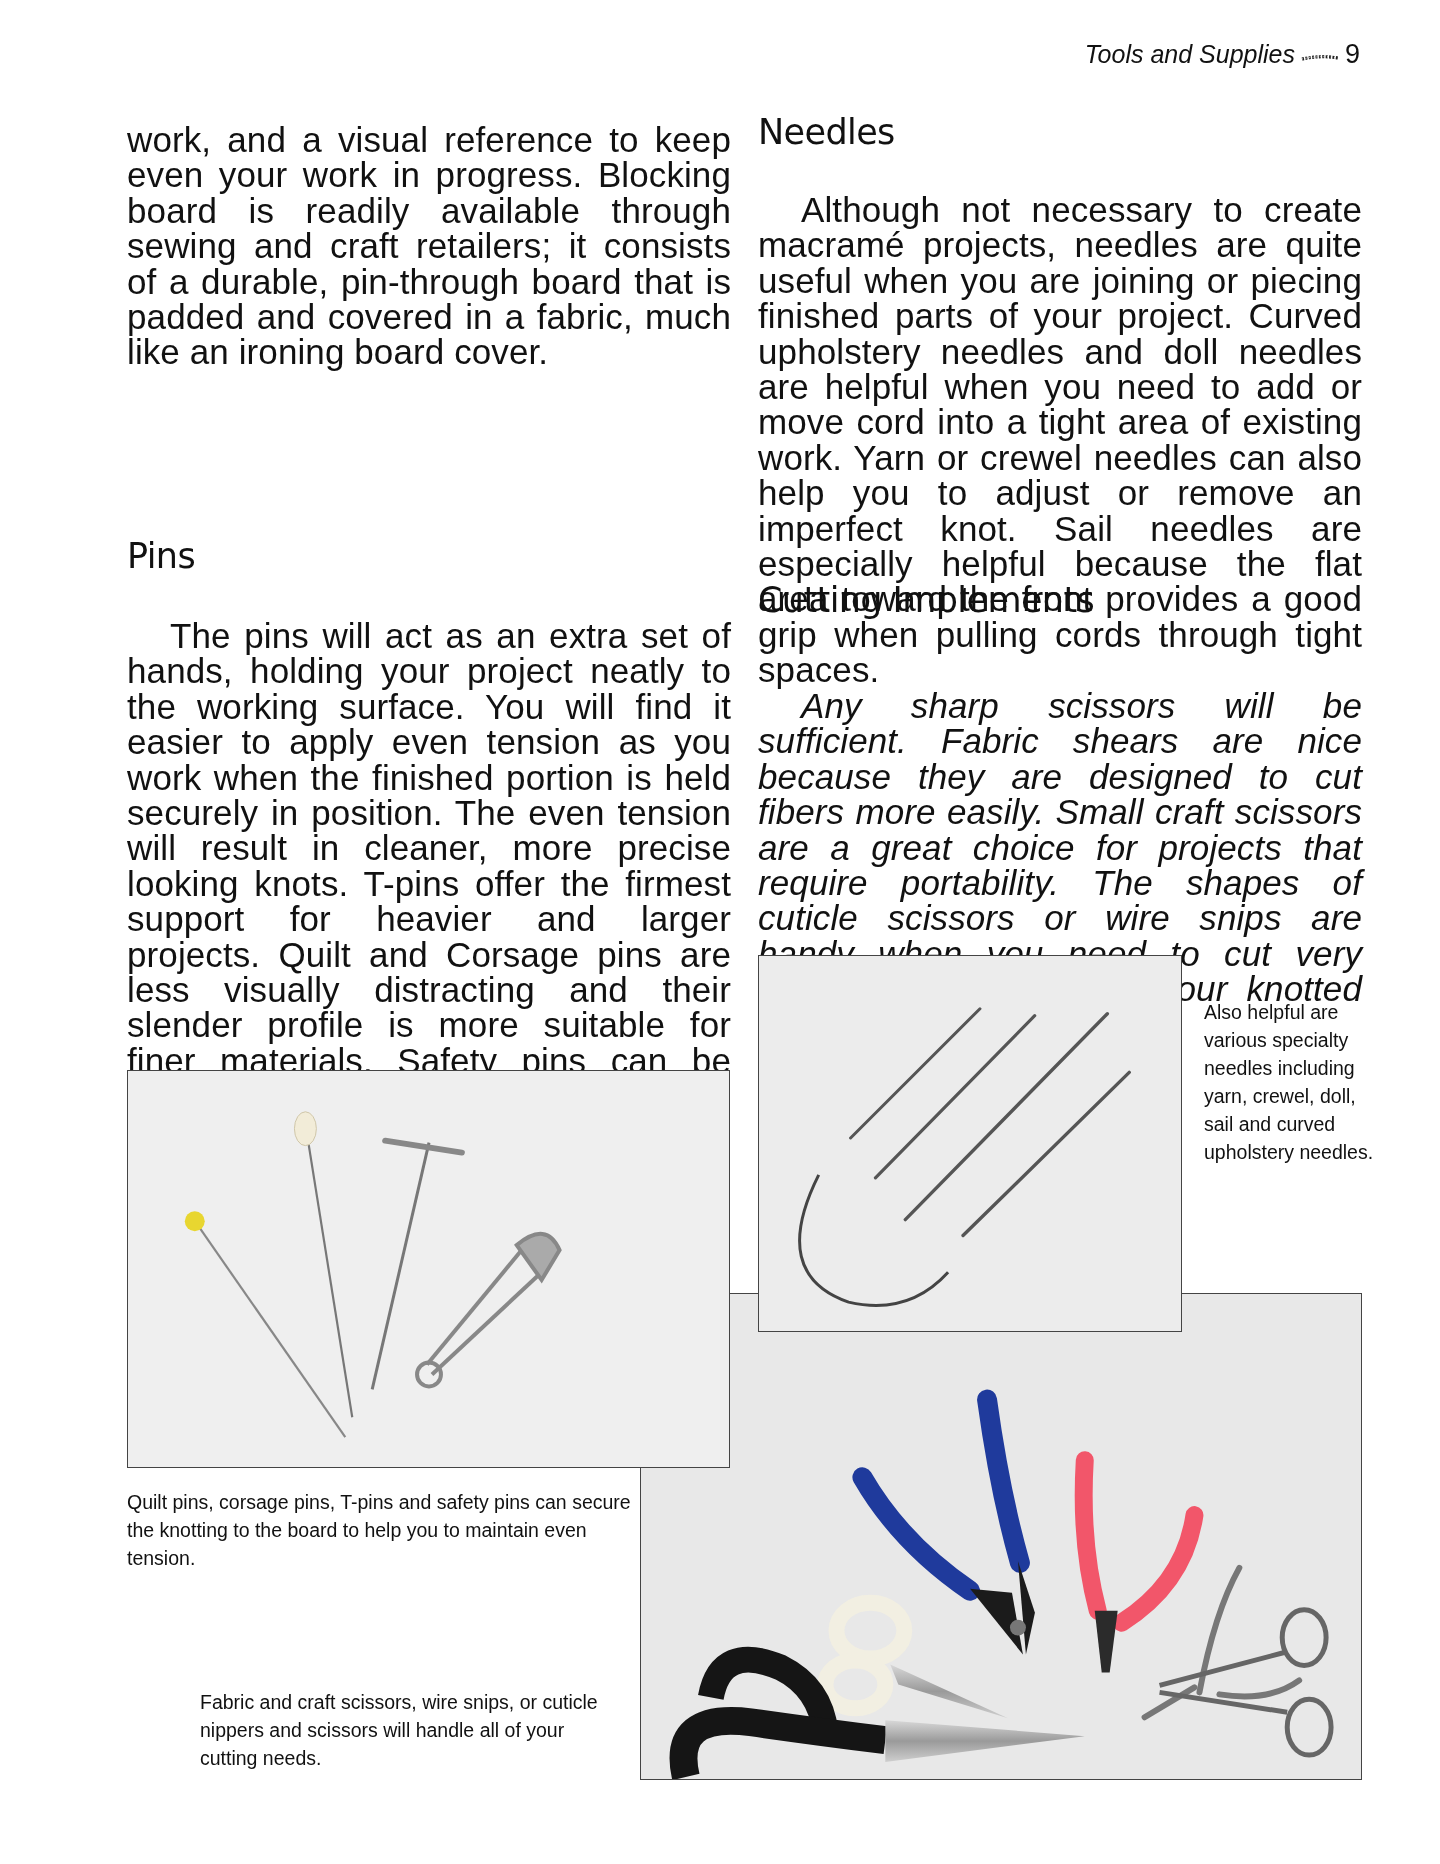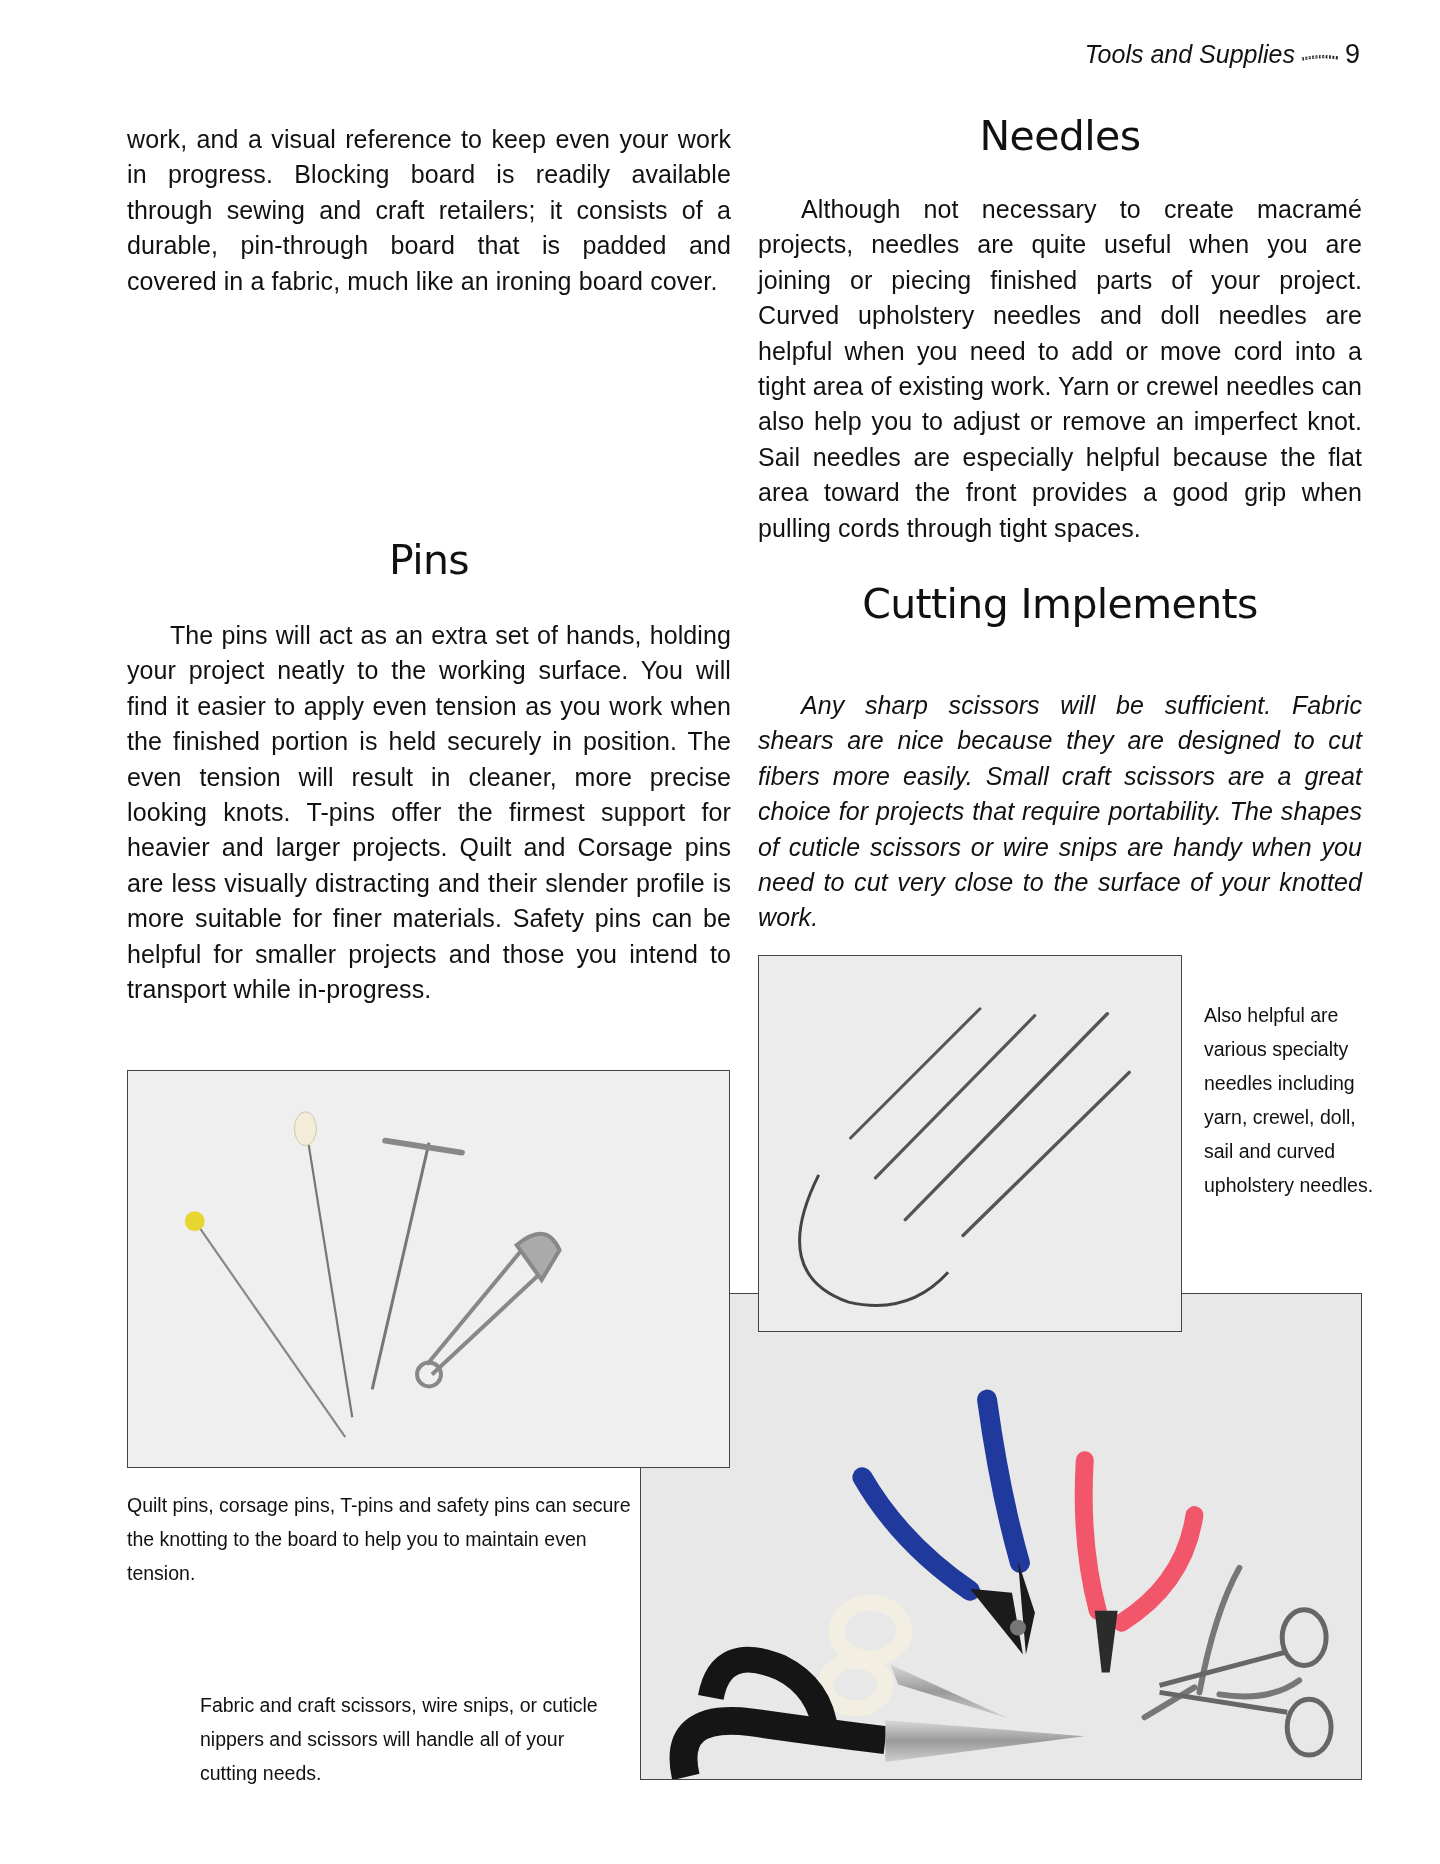--- a/index.html
+++ b/index.html
@@ -3,39 +3,39 @@
 <meta charset="utf-8">
 <style>
   html, body { margin: 0; padding: 0; background: #ffffff; }
   body { width: 1440px; height: 1864px; position: relative; overflow: hidden;
          font-family: "Liberation Sans", "DejaVu Sans", sans-serif; color: #111; }
   .running-header { position: absolute; top: 36px; right: 80px; height: 36px;
          display: flex; align-items: center; font-size: 25px; }
   .running-header .title { font-style: italic; }
   .running-header .cord { display: inline-block; margin: 0 6px 0 6px; }
   .running-header .page-no { font-size: 27px; }
-  .col { position: absolute; width: 604px; font-size: 25px; line-height: 35.4px;
+  .col { position: absolute; width: 604px; font-size: 35px; line-height: 35.4px;
          text-align: justify; text-align-last: auto; letter-spacing: 0.1px; }
   .col p { margin: 0; text-indent: 0; }
   .col p.indent { text-indent: 43px; }
   .left-col { left: 127px; top: 122px; }
   .right-col { left: 758px; top: 192px; }
-  h2.heading { position: absolute; margin: 0; font-weight: normal; text-align: center;
-         font-family: "DejaVu Sans", sans-serif; font-size: 41px; letter-spacing: -0.6px; width: 604px; }
+  h2.heading { position: absolute; margin: 0; font-weight: normal; 
+         font-family: "DejaVu Sans", sans-serif; font-size: 35px; letter-spacing: -0.6px; width: 604px; }
   .h-needles { left: 758px; top: 112px; }
   .h-pins { left: 127px; top: 536px; }
   .h-cutting { left: 758px; top: 580px; }
   .pins-body { left: 127px; top: 618px; }
   .cut-body { left: 758px; top: 688px; font-style: italic; }
   .photo { position: absolute; border: 1.5px solid #444; overflow: hidden; box-sizing: border-box; }
   .photo svg { display: block; width: 100%; height: 100%; }
   .photo-scissors { left: 640px; top: 1293px; width: 722px; height: 487px; z-index: 1; background: #e9e9e9; }
   .photo-needles { left: 758px; top: 955px; width: 424px; height: 377px; z-index: 2; background: #ececec; }
   .photo-pins { left: 127px; top: 1070px; width: 603px; height: 398px; z-index: 3; background: #efefef; }
-  .caption { position: absolute; font-size: 19.5px; line-height: 34px; color: #111; }
+  .caption { position: absolute; font-size: 19.5px; line-height: 28px; color: #111; }
   .cap-needles { left: 1204px; top: 998px; width: 170px; }
   .cap-pins { left: 127px; top: 1488px; width: 520px; }
   .cap-scissors { left: 200px; top: 1688px; width: 420px; }
 </style>
 </head>
 <body>
 
 <div class="running-header">
   <span class="title">Tools and Supplies</span>
   <span class="cord">

